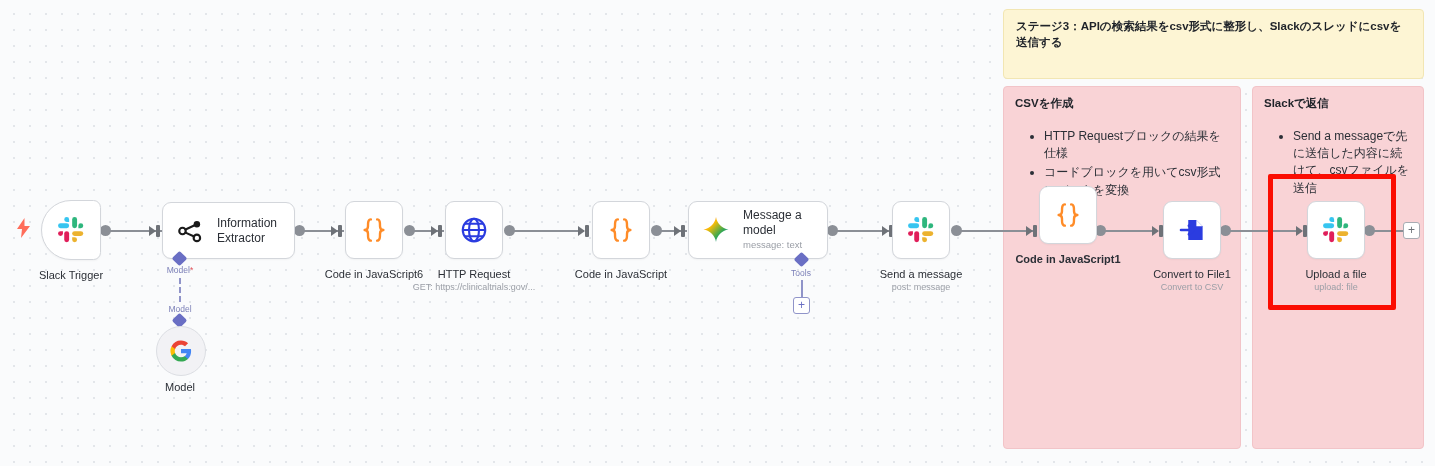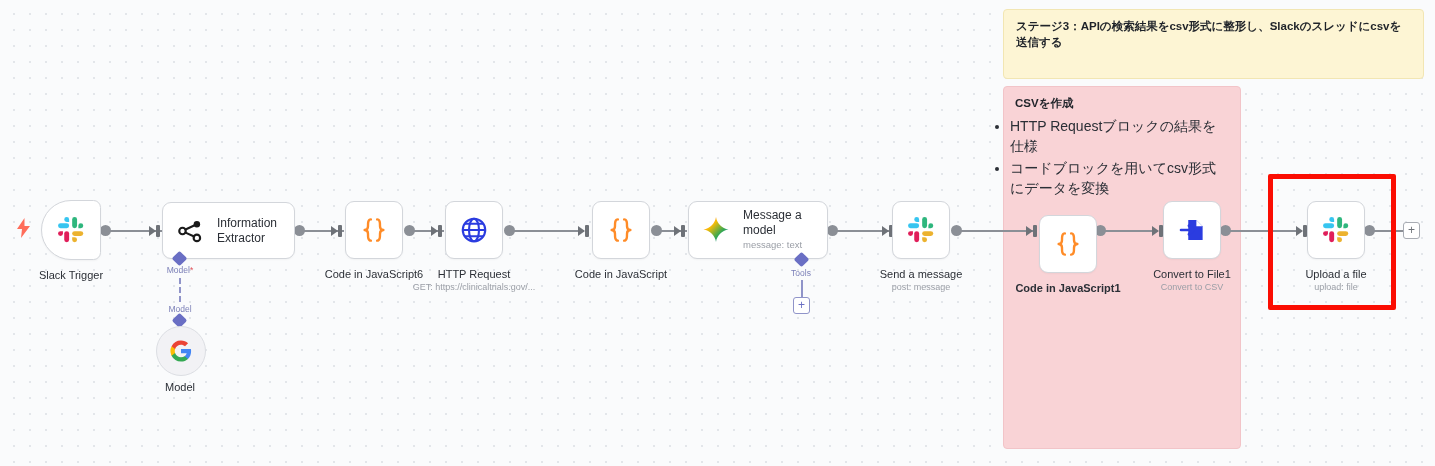--- a/index.html
+++ b/index.html
@@ -24,22 +24,22 @@
   .sticky-pink{
     background:#f9d3d6;border:1px solid #f2c4c8;
   }
   .sticky-title{
     font-size:11.5px;font-weight:bold;color:#1f2329;
     padding:0;margin:0;line-height:1.35;
   }
   .sticky-yellow .sticky-title{padding:9px 12px 0 12px;}
   .sticky-pink .sticky-title{padding:9px 3px 0 11px;}
   .sticky-list{
-    margin:4px 0 0 0;padding:0 10px 0 6px;
-    font-size:14px;color:#2b2f36;line-height:1.45;
+    margin:16px 0 0 0;padding:0 10px 0 40px;
+    font-size:12px;color:#2b2f36;line-height:1.45;
   }
   .sticky-list li{margin-bottom:2px;}
 
   
   .edge{
     position:absolute;height:2px;background:#8b8f96;
   }
   .edge-dot{
     position:absolute;width:11px;height:11px;border-radius:50%;
     background:#8b8f96;
@@ -116,20 +116,26 @@
   </div>
 
   <div class="sticky sticky-pink" style="left:1003px;top:86px;width:238px;height:363px;">
     <div class="sticky-title">CSVを作成</div>
     <ul class="sticky-list">
       <li>HTTP Requestブロックの結果を仕様</li>
       <li>コードブロックを用いてcsv形式にデータを変換</li>
     </ul>
   </div>
 
+  <div class="sticky sticky-pink" style="left:1252px;top:86px;width:172px;height:363px;">
+    <div class="sticky-title">Slackで返信</div>
+    <ul class="sticky-list">
+      <li>Send a messageで先に送信した内容に続けて、csvファイルを送信</li>
+    </ul>
+  </div>
 
   <div class="edge" style="left:106px;top:230px;width:56px;"></div>
   <div class="edge-dot" style="left:100px;top:225px;"></div>
   <div class="edge-arrow" style="left:149px;top:226px;"></div>
   <div class="edge-cap" style="left:156px;top:225px;"></div>
 
   <div class="edge" style="left:300px;top:230px;width:44px;"></div>
   <div class="edge-dot" style="left:294px;top:225px;"></div>
   <div class="edge-arrow" style="left:331px;top:226px;"></div>
   <div class="edge-cap" style="left:338px;top:225px;"></div>
@@ -325,21 +331,21 @@
           <path d="M15.1 17.2a2.1 2.1 0 0 1 0-4.2h5.3a2.1 2.1 0 1 1 0 4.2h-5.3z" fill="#ecb22e"></path>
         </svg>
       </span>
     </div>
     <div class="node-caption" style="top:66px;width:220px;">
       <div class="node-title">Send a message</div>
       <div class="node-sub">post: message</div>
     </div>
   </div>
 
-  <div class="node" style="left:1039px;top:215px;font-weight:bold;">
+  <div class="node" style="left:1039px;top:186px;font-weight:bold;">
     <div class="node-box square">
       <span>
         <svg width="30" height="30" viewBox="0 0 24 24" fill="none" stroke="#ff8c28" stroke-width="1.9" stroke-linecap="round" stroke-linejoin="round">
           <path d="M9.5 3.5C7 3.5 7.2 7 7.2 9c0 2-1.2 3-2.7 3 1.5 0 2.7 1 2.7 3 0 2-.2 5.5 2.3 5.5"></path>
           <path d="M14.5 3.5c2.5 0 2.3 3.5 2.3 5.5 0 2 1.2 3 2.7 3-1.5 0-2.7 1-2.7 3 0 2 .2 5.5-2.3 5.5"></path>
         </svg>
       </span>
     </div>
     <div class="node-caption" style="top:66px;width:220px;">
       <div class="node-title">Code in JavaScript1</div>

